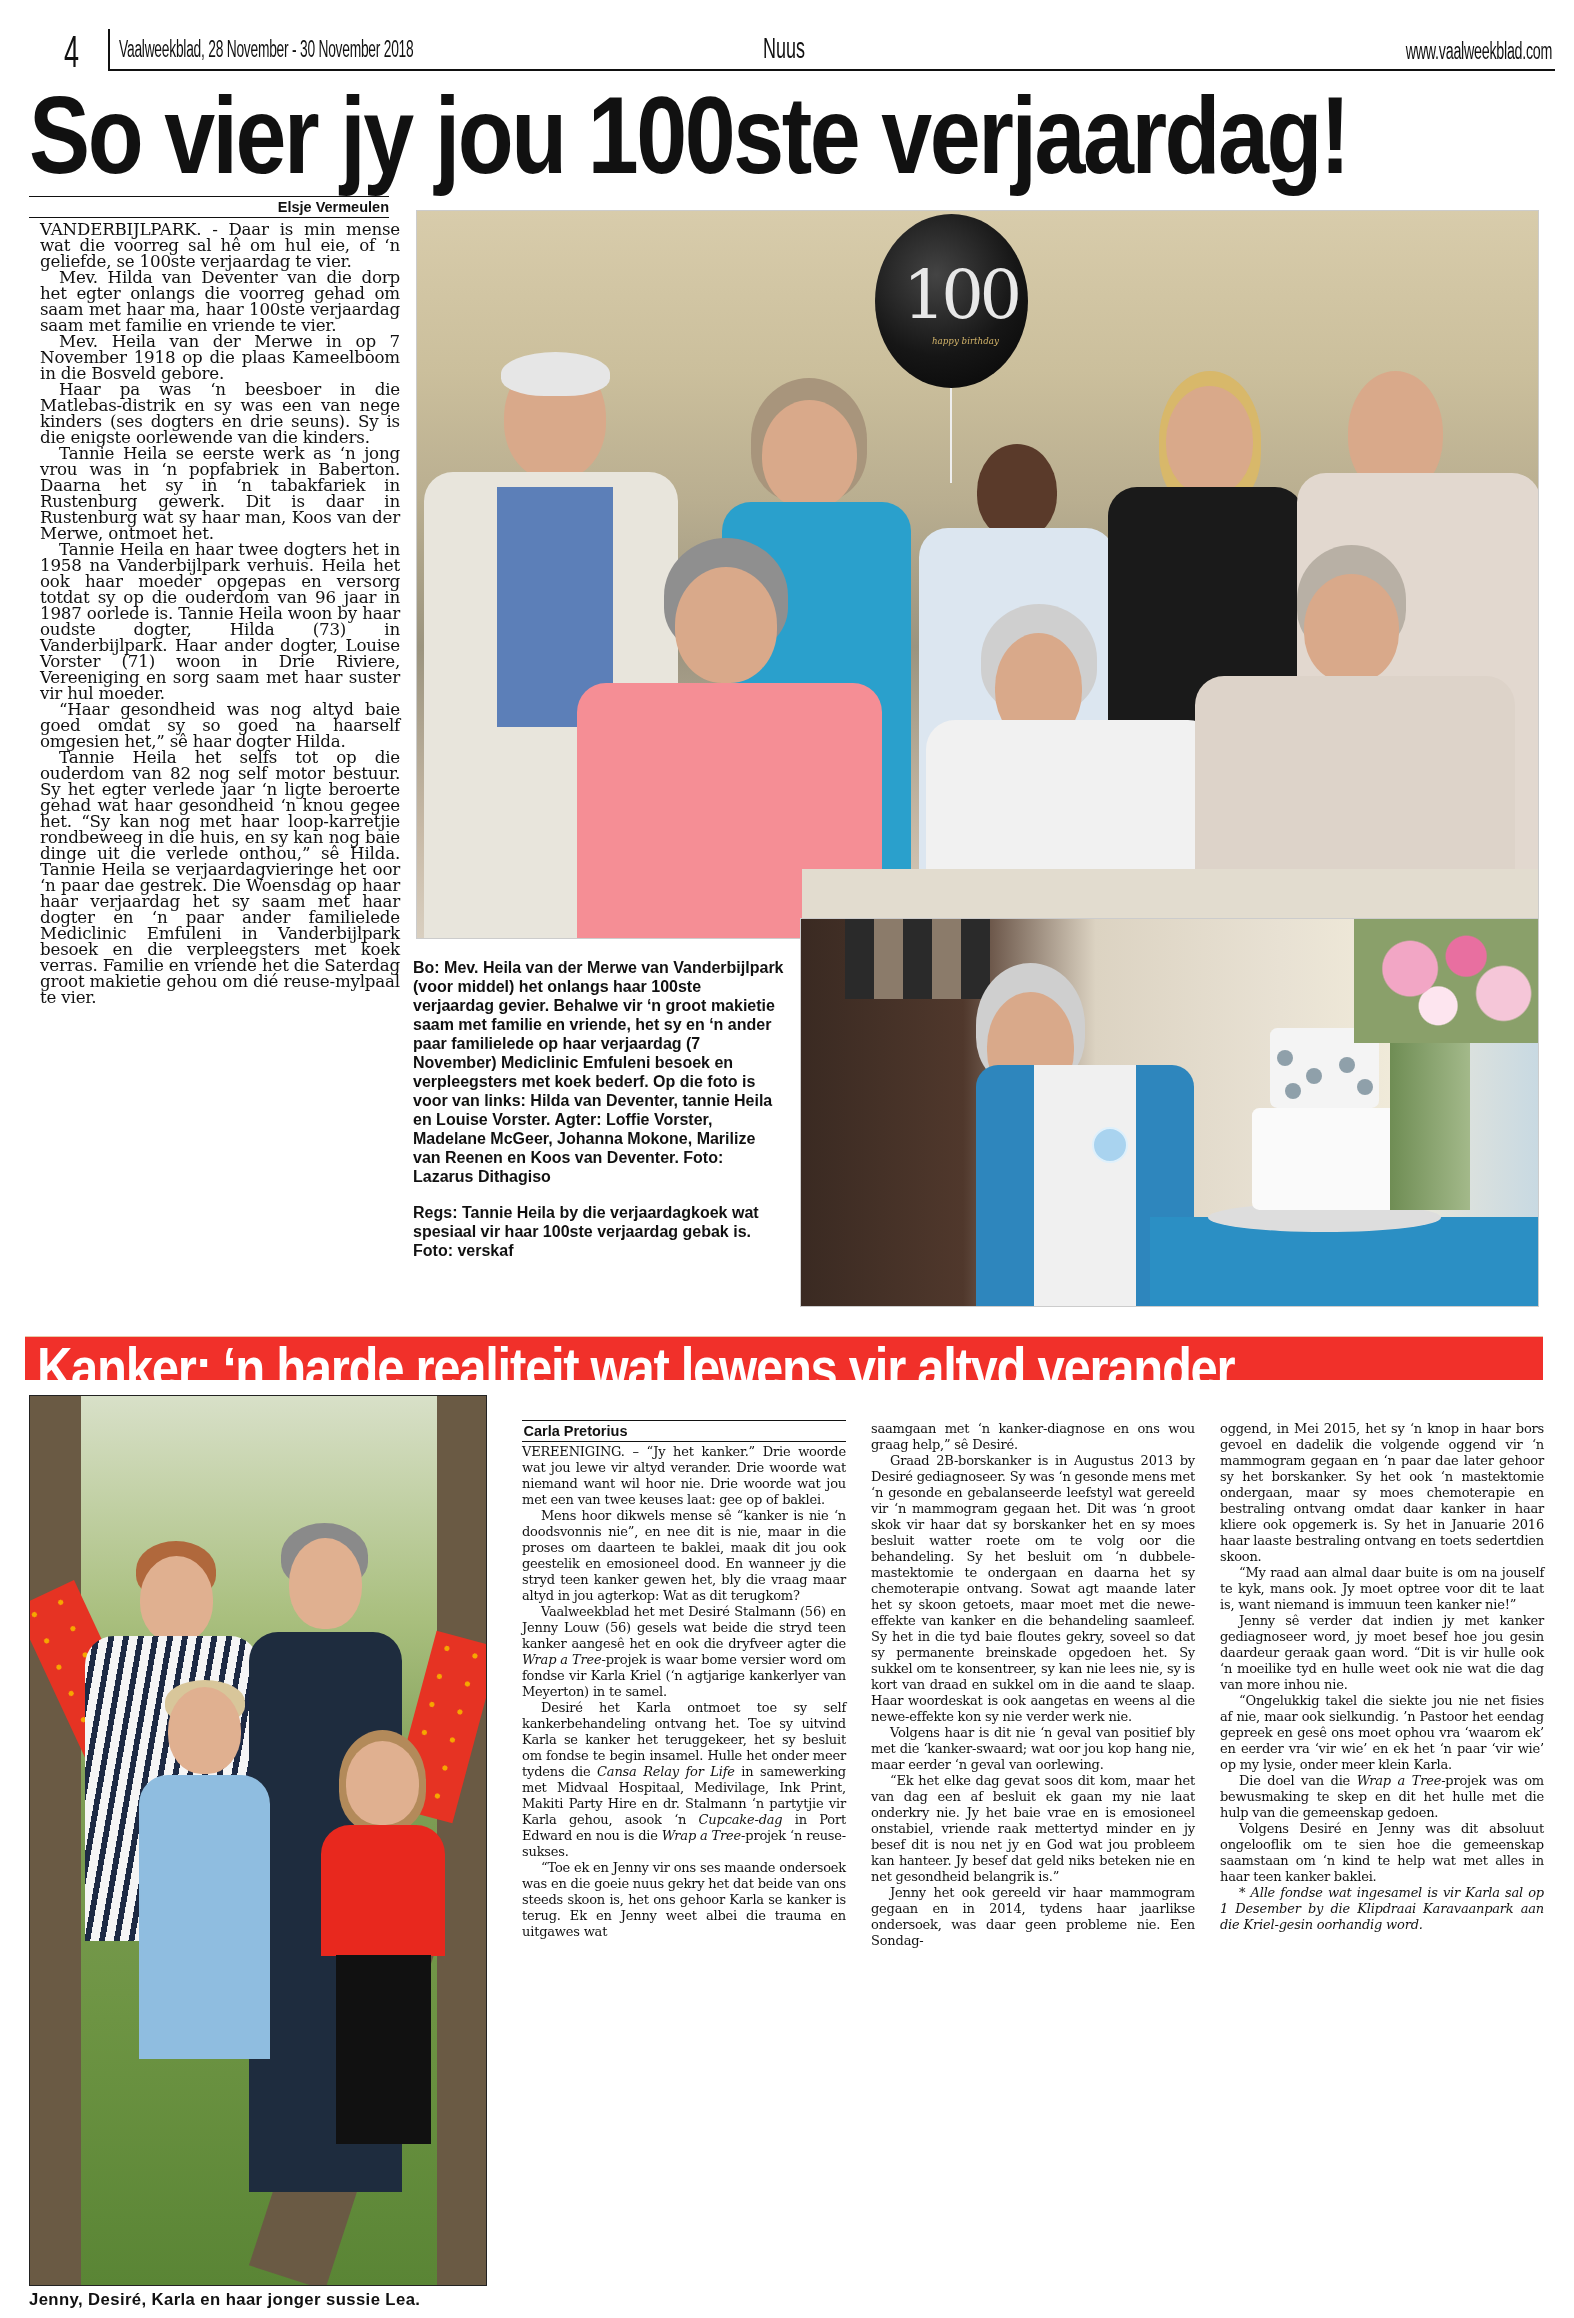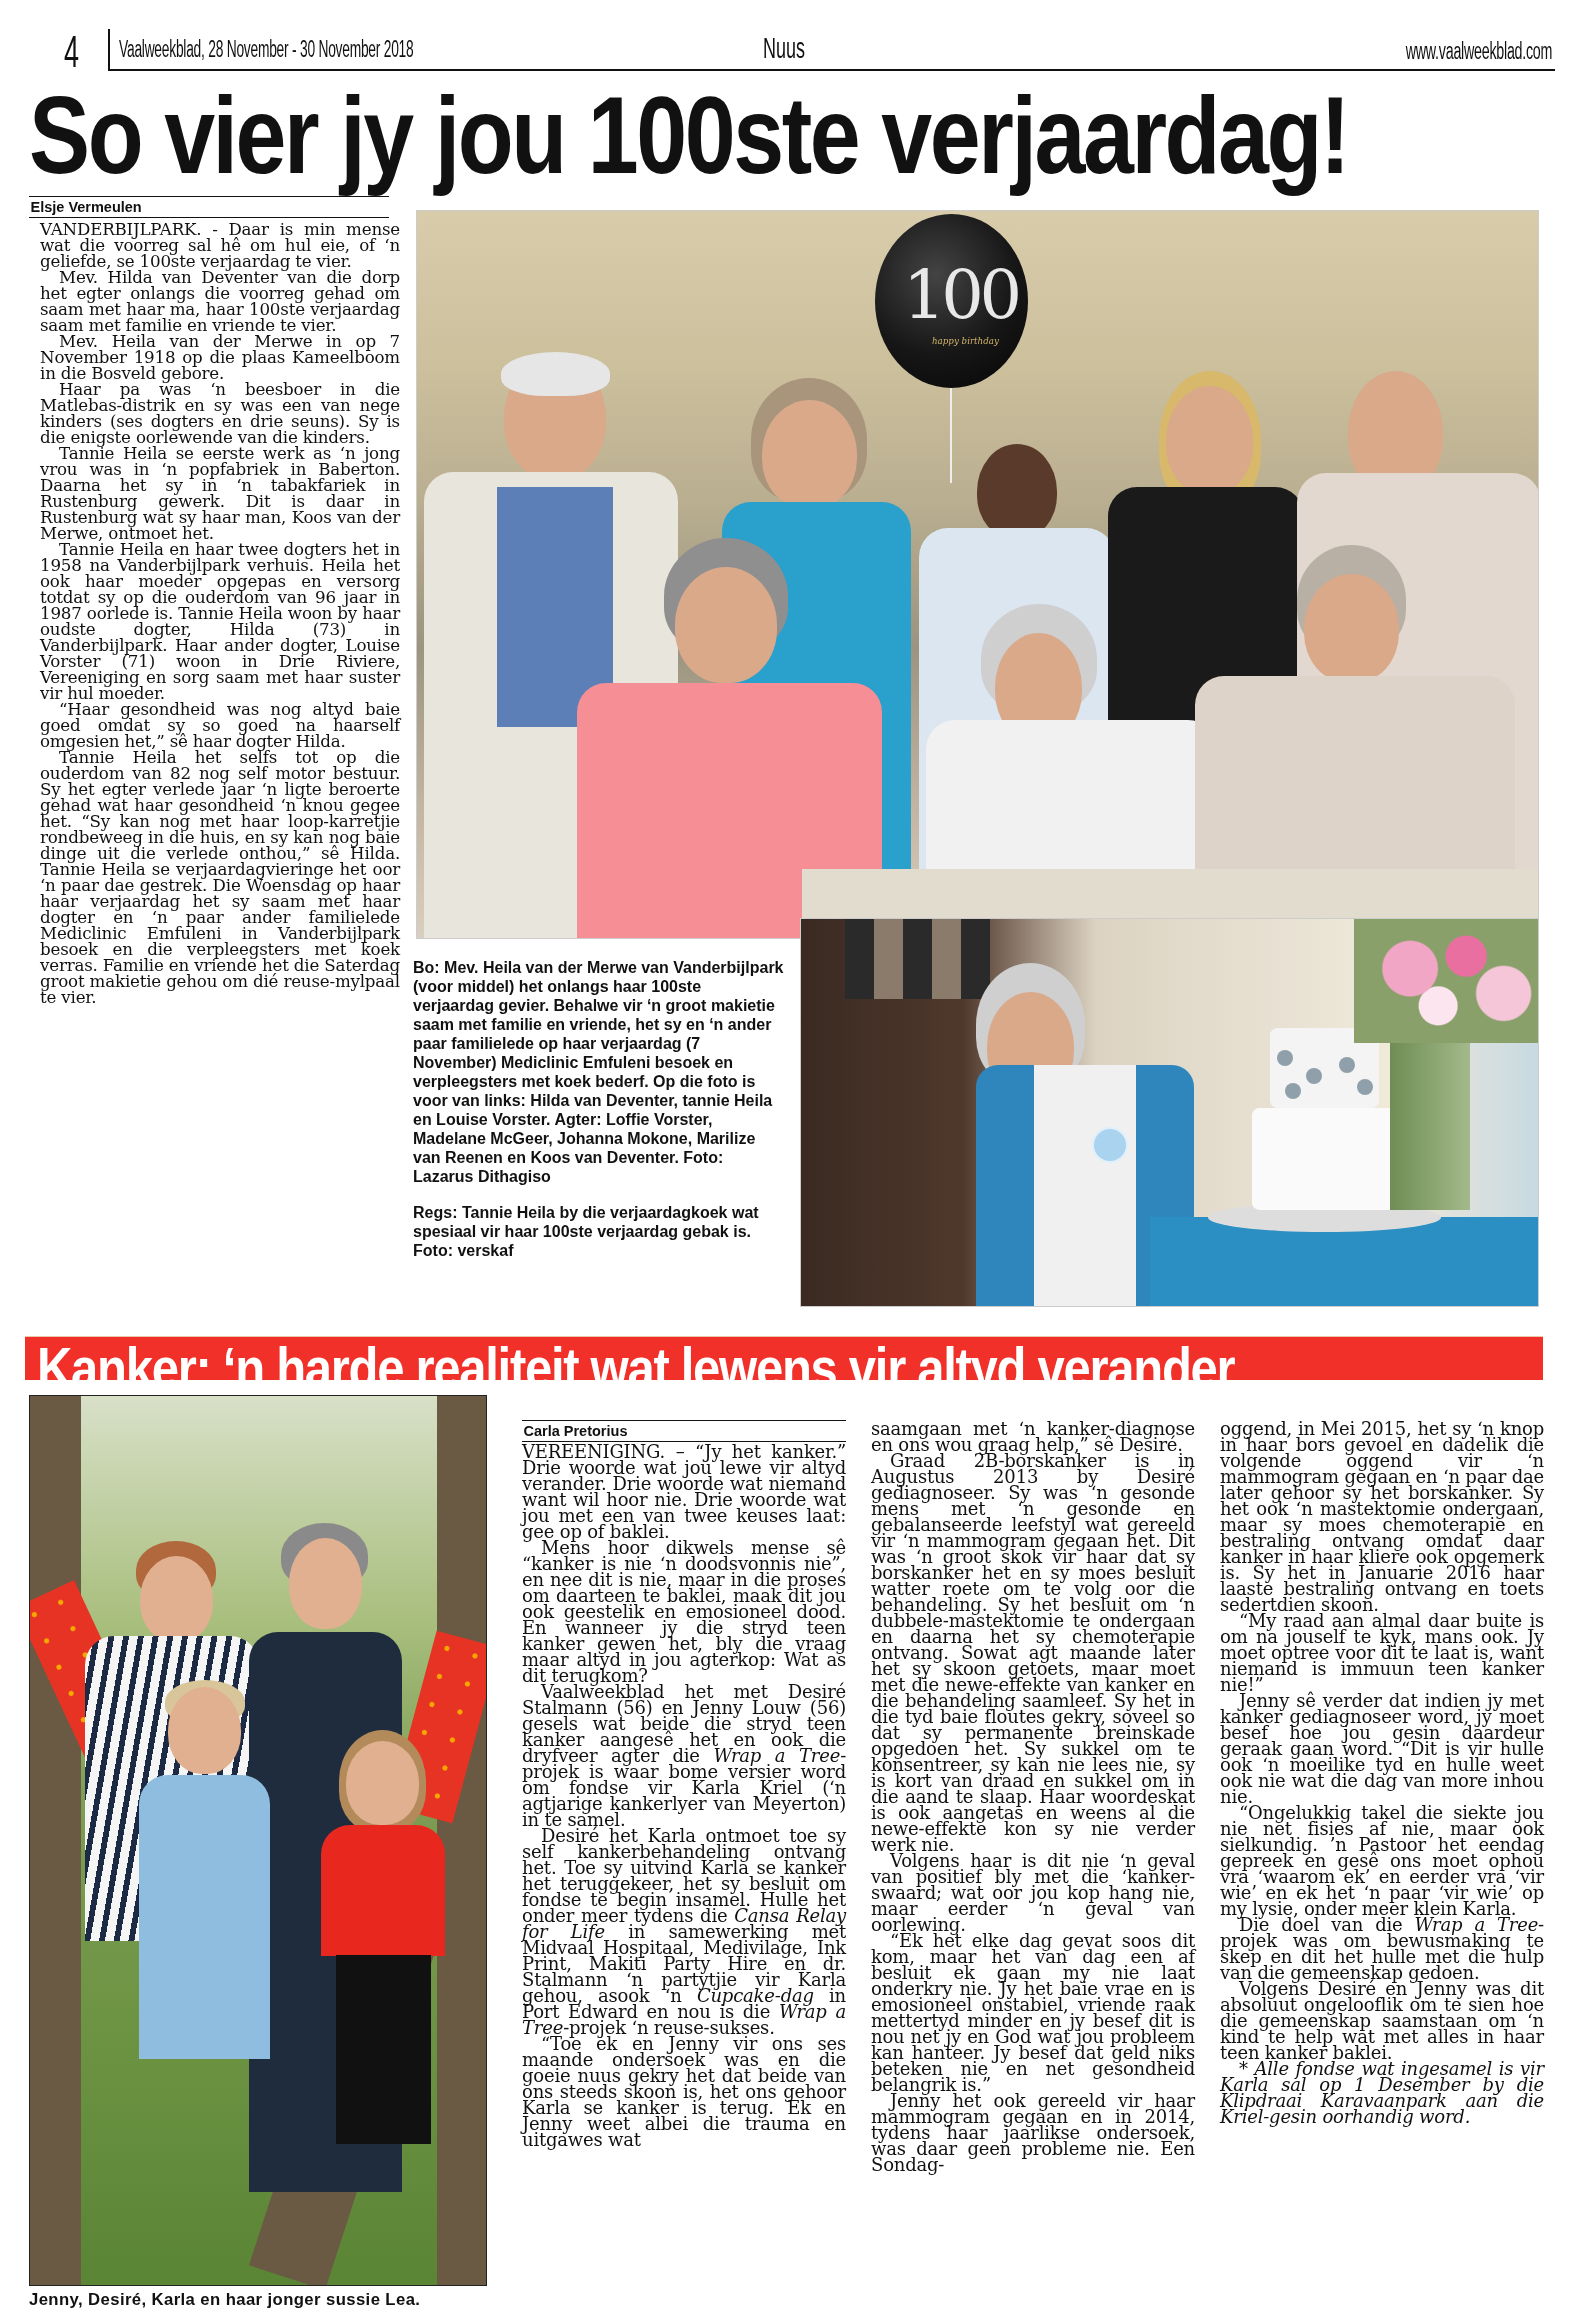--- a/index.html
+++ b/index.html
@@ -13,22 +13,22 @@
   .mast-date { position: absolute; left: 119px; top: 36px; font-family: "Liberation Sans", sans-serif; font-size: 23px; transform: scaleX(0.6); transform-origin: left top; white-space: nowrap; letter-spacing: -0.4px; }
   .mast-section { position: absolute; left: 763px; top: 32px; font-family: "Liberation Sans", sans-serif; font-size: 29px; transform: scaleX(0.62); transform-origin: left top; white-space: nowrap; }
   .mast-url { position: absolute; right: 22px; top: 38px; font-family: "Liberation Sans", sans-serif; font-size: 23px; transform: scaleX(0.62); transform-origin: right top; white-space: nowrap; letter-spacing: -0.4px; }
   .mast-rule-h { position: absolute; left: 108px; top: 69px; width: 1447px; height: 2.2px; background: #111; }
 
   
   .headline1 { position: absolute; left: 29px; top: 81px; font-family: "Liberation Sans", sans-serif; font-weight: bold; font-size: 109px; line-height: 109px; letter-spacing: -2.9px; white-space: nowrap; transform: scaleX(0.84); transform-origin: left top; }
 
   
   .byline { position: absolute; font-family: "Liberation Sans", sans-serif; font-weight: bold; font-size: 14.5px; border-top: 1.5px solid #111; border-bottom: 1.5px solid #111; padding: 1.5px 0 2.2px 1.5px; }
-  .byline1 { left: 29px; top: 196px; width: 360px; }
-  .body-col { position: absolute; font-size: 18px; line-height: 16px; text-align: justify; letter-spacing: -0.2px; }
+  .byline1 { left: 29px; top: 196px; width: 360px; text-align: right; }
+  .body-col { position: absolute; font-size: 13px; line-height: 16px; text-align: justify; letter-spacing: -0.2px; }
   .body-col p { text-indent: 19px; }
   .body-col p.lead { text-indent: 0; }
   .col-a1 { left: 29px; top: 221px; width: 360px; font-size: 16.7px; margin-left: 11px; }
 
   
   .photo { position: absolute; overflow: hidden; border: 0.7px solid #ccc; }
   .photo-main { left: 416px; top: 210px; width: 1123px; height: 729px; background: linear-gradient(180deg, #d8ccab 0%, #cbbf9c 22%, #b9ae90 40%, #9b947f 60%, #c7b9a6 85%, #d9cfc0 100%); }
   .photo-cake { left: 800px; top: 918px; width: 739px; height: 389px; background: linear-gradient(90deg, #3a2a22 0%, #50382c 22%, #dcd3c2 40%, #e8e1d3 65%, #f0ead9 80%, #c8d9e2 100%); }
   .photo-kanker { left: 29px; top: 1395px; width: 458px; height: 891px; background: linear-gradient(180deg, #d8e0c8 0%, #a9bf7e 25%, #7e9d55 45%, #6d9443 70%, #5a8535 100%); border: 1.5px solid #222; }
 

